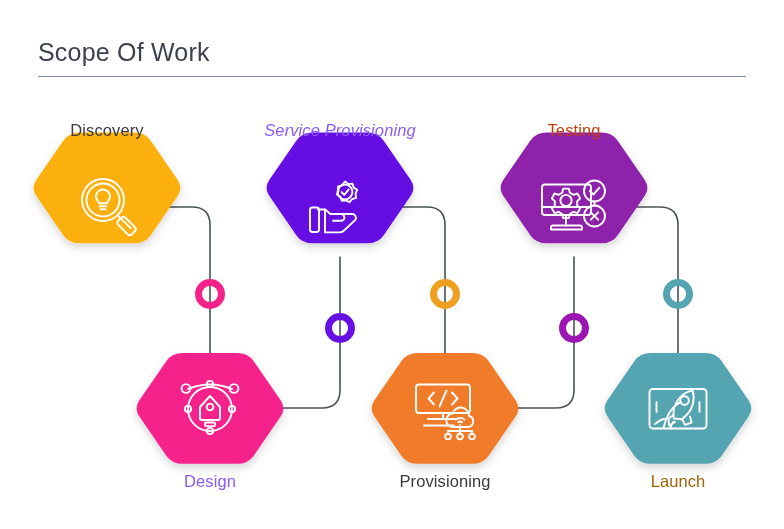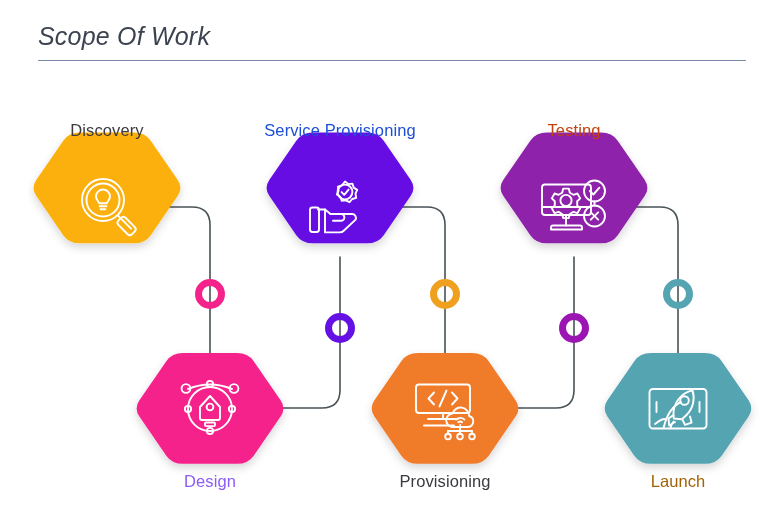--- a/index.html
+++ b/index.html
@@ -15,23 +15,22 @@
     position: relative;
     width: 784px;
     height: 529px;
     background: #ffffff;
     overflow: hidden;
   }
   
   #header {
     position: absolute;
     left: 38px;
-    top: 20px;
+    top: 36px;
     width: 708px;
-    font-style: italic;
   }
   #page-title {
     font-size: 25px;
     font-weight: 400;
     color: #3c4250;
     letter-spacing: 0.2px;
     line-height: 32px;
     margin: 0;
     padding: 0 0 8px 0;
     white-space: nowrap;
@@ -216,19 +215,19 @@
         <circle cx="210" cy="290" r="11.5" fill="none" stroke="#F5228C" stroke-width="7"></circle>
         <circle cx="340" cy="324" r="11.5" fill="none" stroke="#6611E4" stroke-width="7"></circle>
         <circle cx="445" cy="290" r="11.5" fill="none" stroke="#EFA01E" stroke-width="7"></circle>
         <circle cx="574" cy="324" r="11.5" fill="none" stroke="#9B15B2" stroke-width="7"></circle>
         <circle cx="678" cy="290" r="11.5" fill="none" stroke="#55A4B1" stroke-width="7"></circle>
       </g>
     </svg>
 
     <div class="node-label" style="left: 107px; top: 117px; color: rgb(58, 58, 64);">Discovery</div>
     <div class="node-label" style="left: 210px; top: 468px; color: #8b5cf6;">Design</div>
-    <div class="node-label" style="left: 340px; top: 117px; color: #1d4ed8;">Service Provisioning</div>
+    <div class="node-label" style="left: 340px; top: 117px; color: #8b5cf6; font-style: italic;">Service Provisioning</div>
     <div class="node-label" style="left: 445px; top: 468px; color: rgb(58, 58, 64);">Provisioning</div>
     <div class="node-label" style="left: 574px; top: 117px; color: #c2410c;">Testing</div>
     <div class="node-label" style="left: 678px; top: 468px; color: #a16207;">Launch</div>
 
   </div>
 </div>
 
 </body></html>

